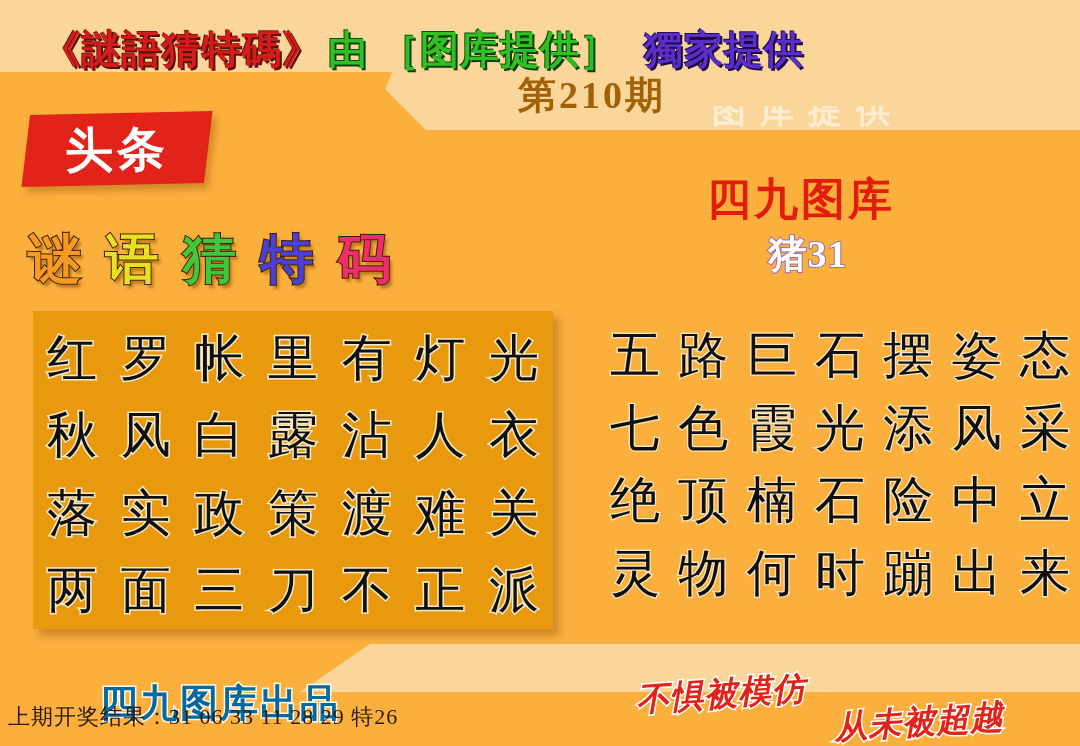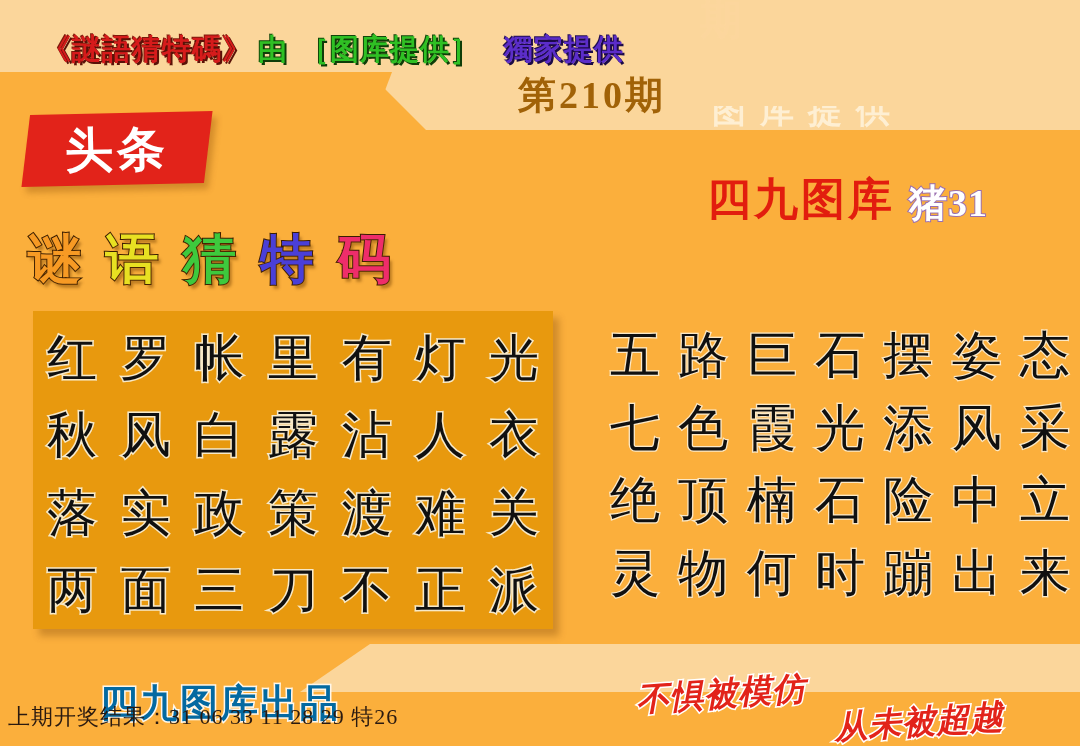--- a/index.html
+++ b/index.html
@@ -95,21 +95,21 @@
   .header-line {
     position:absolute;
     left:42px; top:30px;
     height:40px;
     display:flex; align-items:center;
     white-space:nowrap;
   }
   .header-line span {
     font-family:"DejaVu Sans","Liberation Sans",sans-serif;
     font-weight:bold;
-    font-size:29px;
+    font-size:39px;
     letter-spacing:1px;
   }
   .hl-red   { color:#d61b1b; text-shadow:2px 2px 0 #5a1208, -1px -1px 0 #7d1a0b; }
   .hl-green { color:#2fc024; text-shadow:2px 2px 0 #0f3d08, -1px -1px 0 #12460a; margin:0 6px; }
   .hl-purple{ color:#5b2dc9; text-shadow:2px 2px 0 #1b0a46, -1px -1px 0 #200d52; margin-left:18px; }
 
   
   .issue {
     position:absolute;
     left:518px; top:70px;
@@ -180,22 +180,23 @@
   }
   .poem-box .line span {
     -webkit-text-stroke:3px #f7e9c8;
     paint-order:stroke fill;
   }
 
   
   .brand-right {
     position:absolute;
     left:707px; top:170px;
-    display:flex; align-items:flex-end;
-    white-space:nowrap;
+    display:flex; align-items:center;
+    white-space:nowrap;
+    flex-direction:column;
   }
   .brand-right .bname {
     font-family:"Liberation Serif","DejaVu Serif",serif;
     font-weight:bold;
     font-size:44px;
     color:#e21d0e;
     letter-spacing:3px;
   }
   .brand-right .zodiac {
     margin-left:14px;

